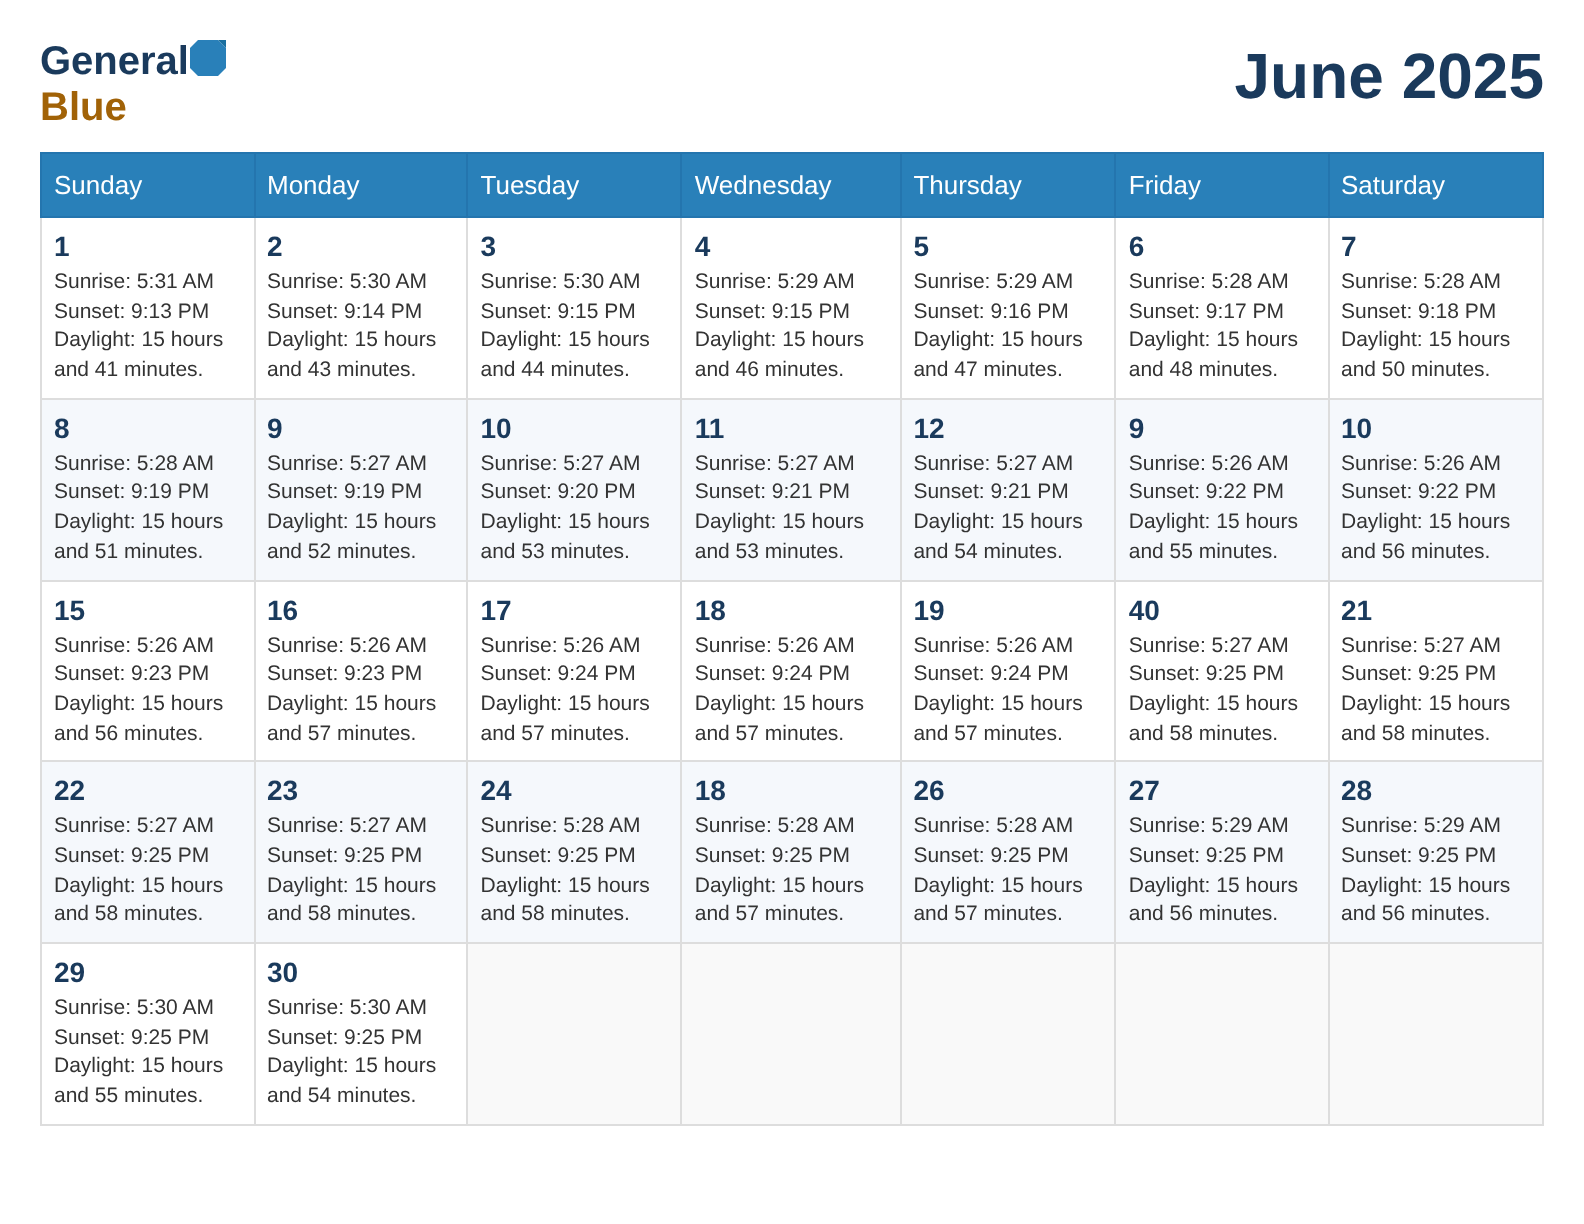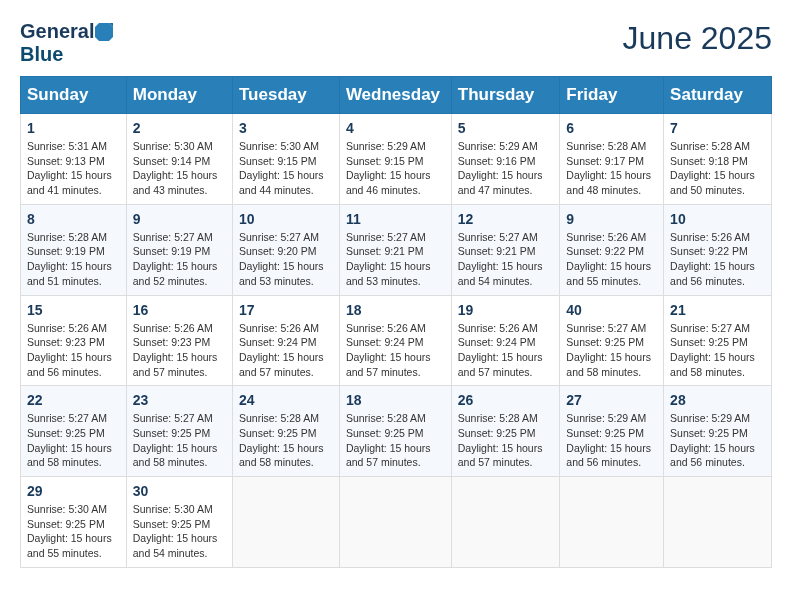--- a/index.html
+++ b/index.html
@@ -19,41 +19,41 @@
     .logo {
       display: flex;
       flex-direction: column;
       align-items: flex-start;
     }
     .title-area {
       text-align: right;
     }
     .month-title {
       font-size: 32px;
-      font-weight: normal;
+      font-weight: bold;
       color: #1a3a5c;
     }
     .location {
       font-size: 16px;
       color: #333;
     }
     .calendar {
       width: 100%;
       border-collapse: collapse;
       font-size: 11px;
     }
     .calendar thead tr {
       background: #2980b9;
       color: #fff;
     }
     .calendar thead th {
       padding: 8px 6px;
       text-align: left;
-      font-size: 17px;
-      font-weight: bold;
+      font-size: 13px;
+      font-weight: normal;
       border: 1px solid #2475ae;
     }
     .calendar tbody tr {
       border-bottom: 1px solid #ccc;
     }
     .calendar tbody td {
       vertical-align: top;
       padding: 6px 6px;
       border: 1px solid #ddd;
       min-height: 80px;
@@ -73,29 +73,28 @@
     .day-info {
       font-size: 10.5px;
       color: #333;
       line-height: 1.4;
     }
     .empty-cell {
       background: #f9f9f9 !important;
     }
     .logo-row {
       display: flex;
-      align-items: center;
     }
     .logo-text-general {
       color: #1a3a5c;
       font-size: 20px;
       font-weight: bold;
     }
     .logo-text-blue {
-      color: #0c4a6e;
+      color: #a16207;
       font-size: 20px;
       font-weight: bold;
       text-align: right;
     }
   </style>
 </head>
 <body>
 
 <div class="header-area">
   <div class="logo">

